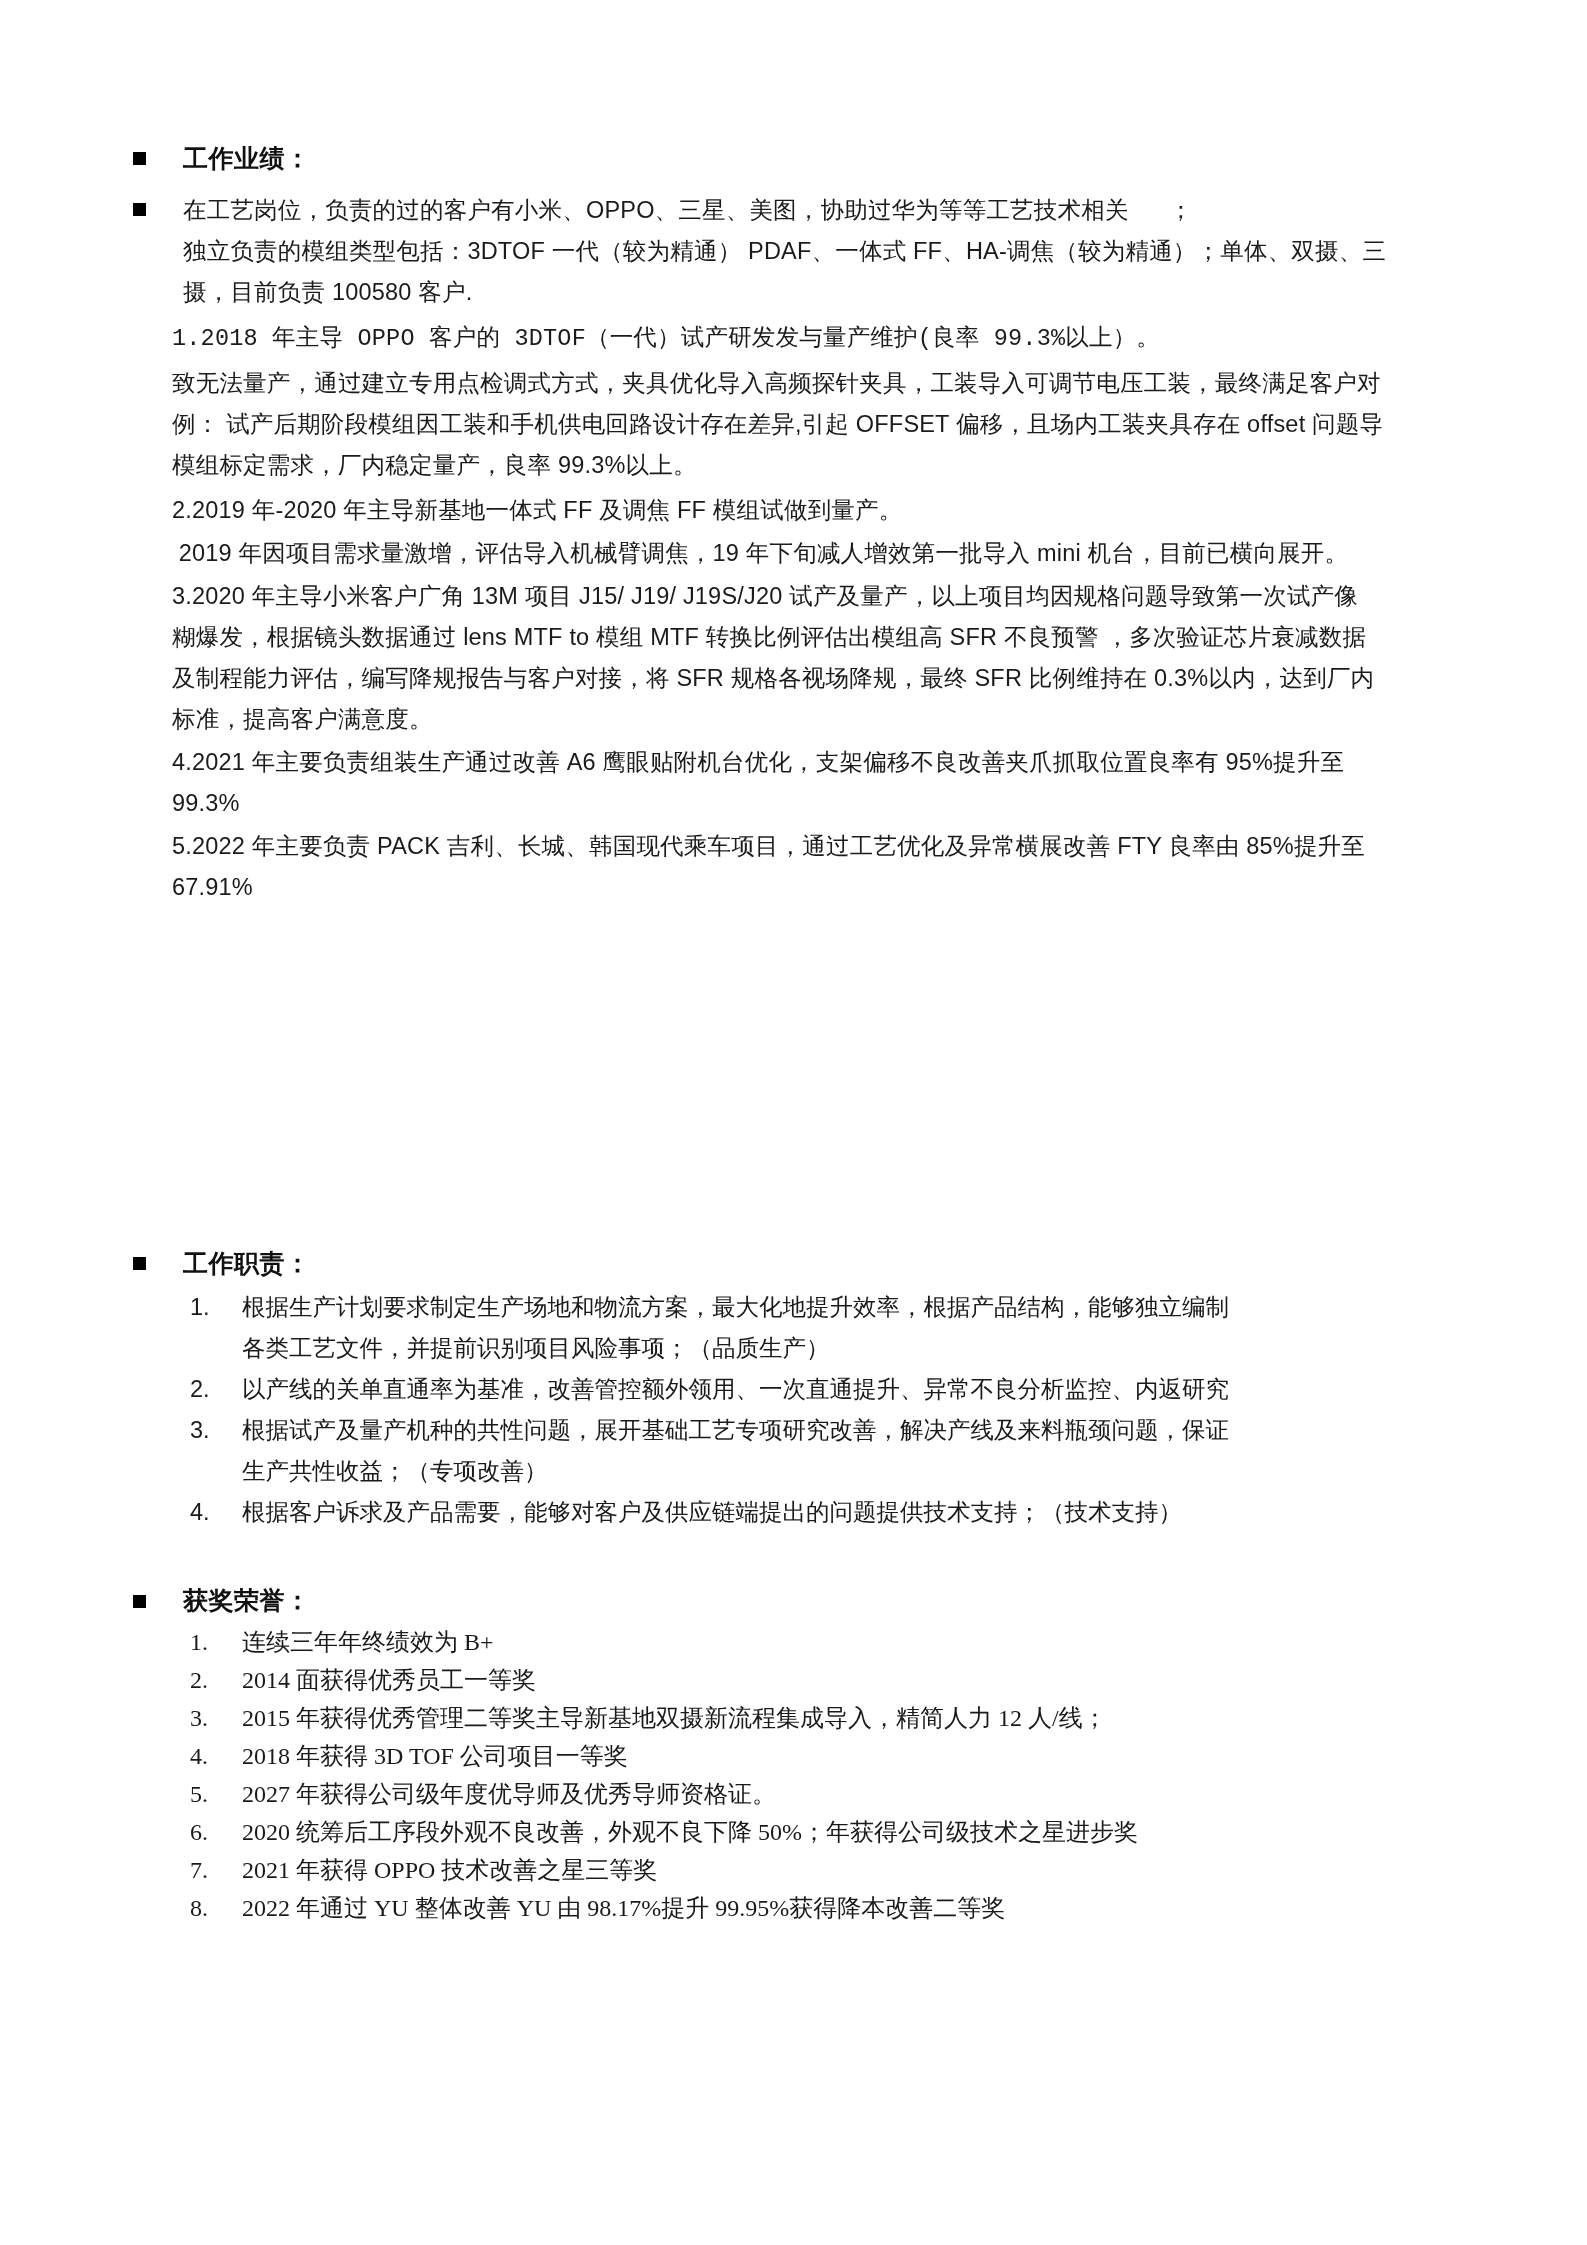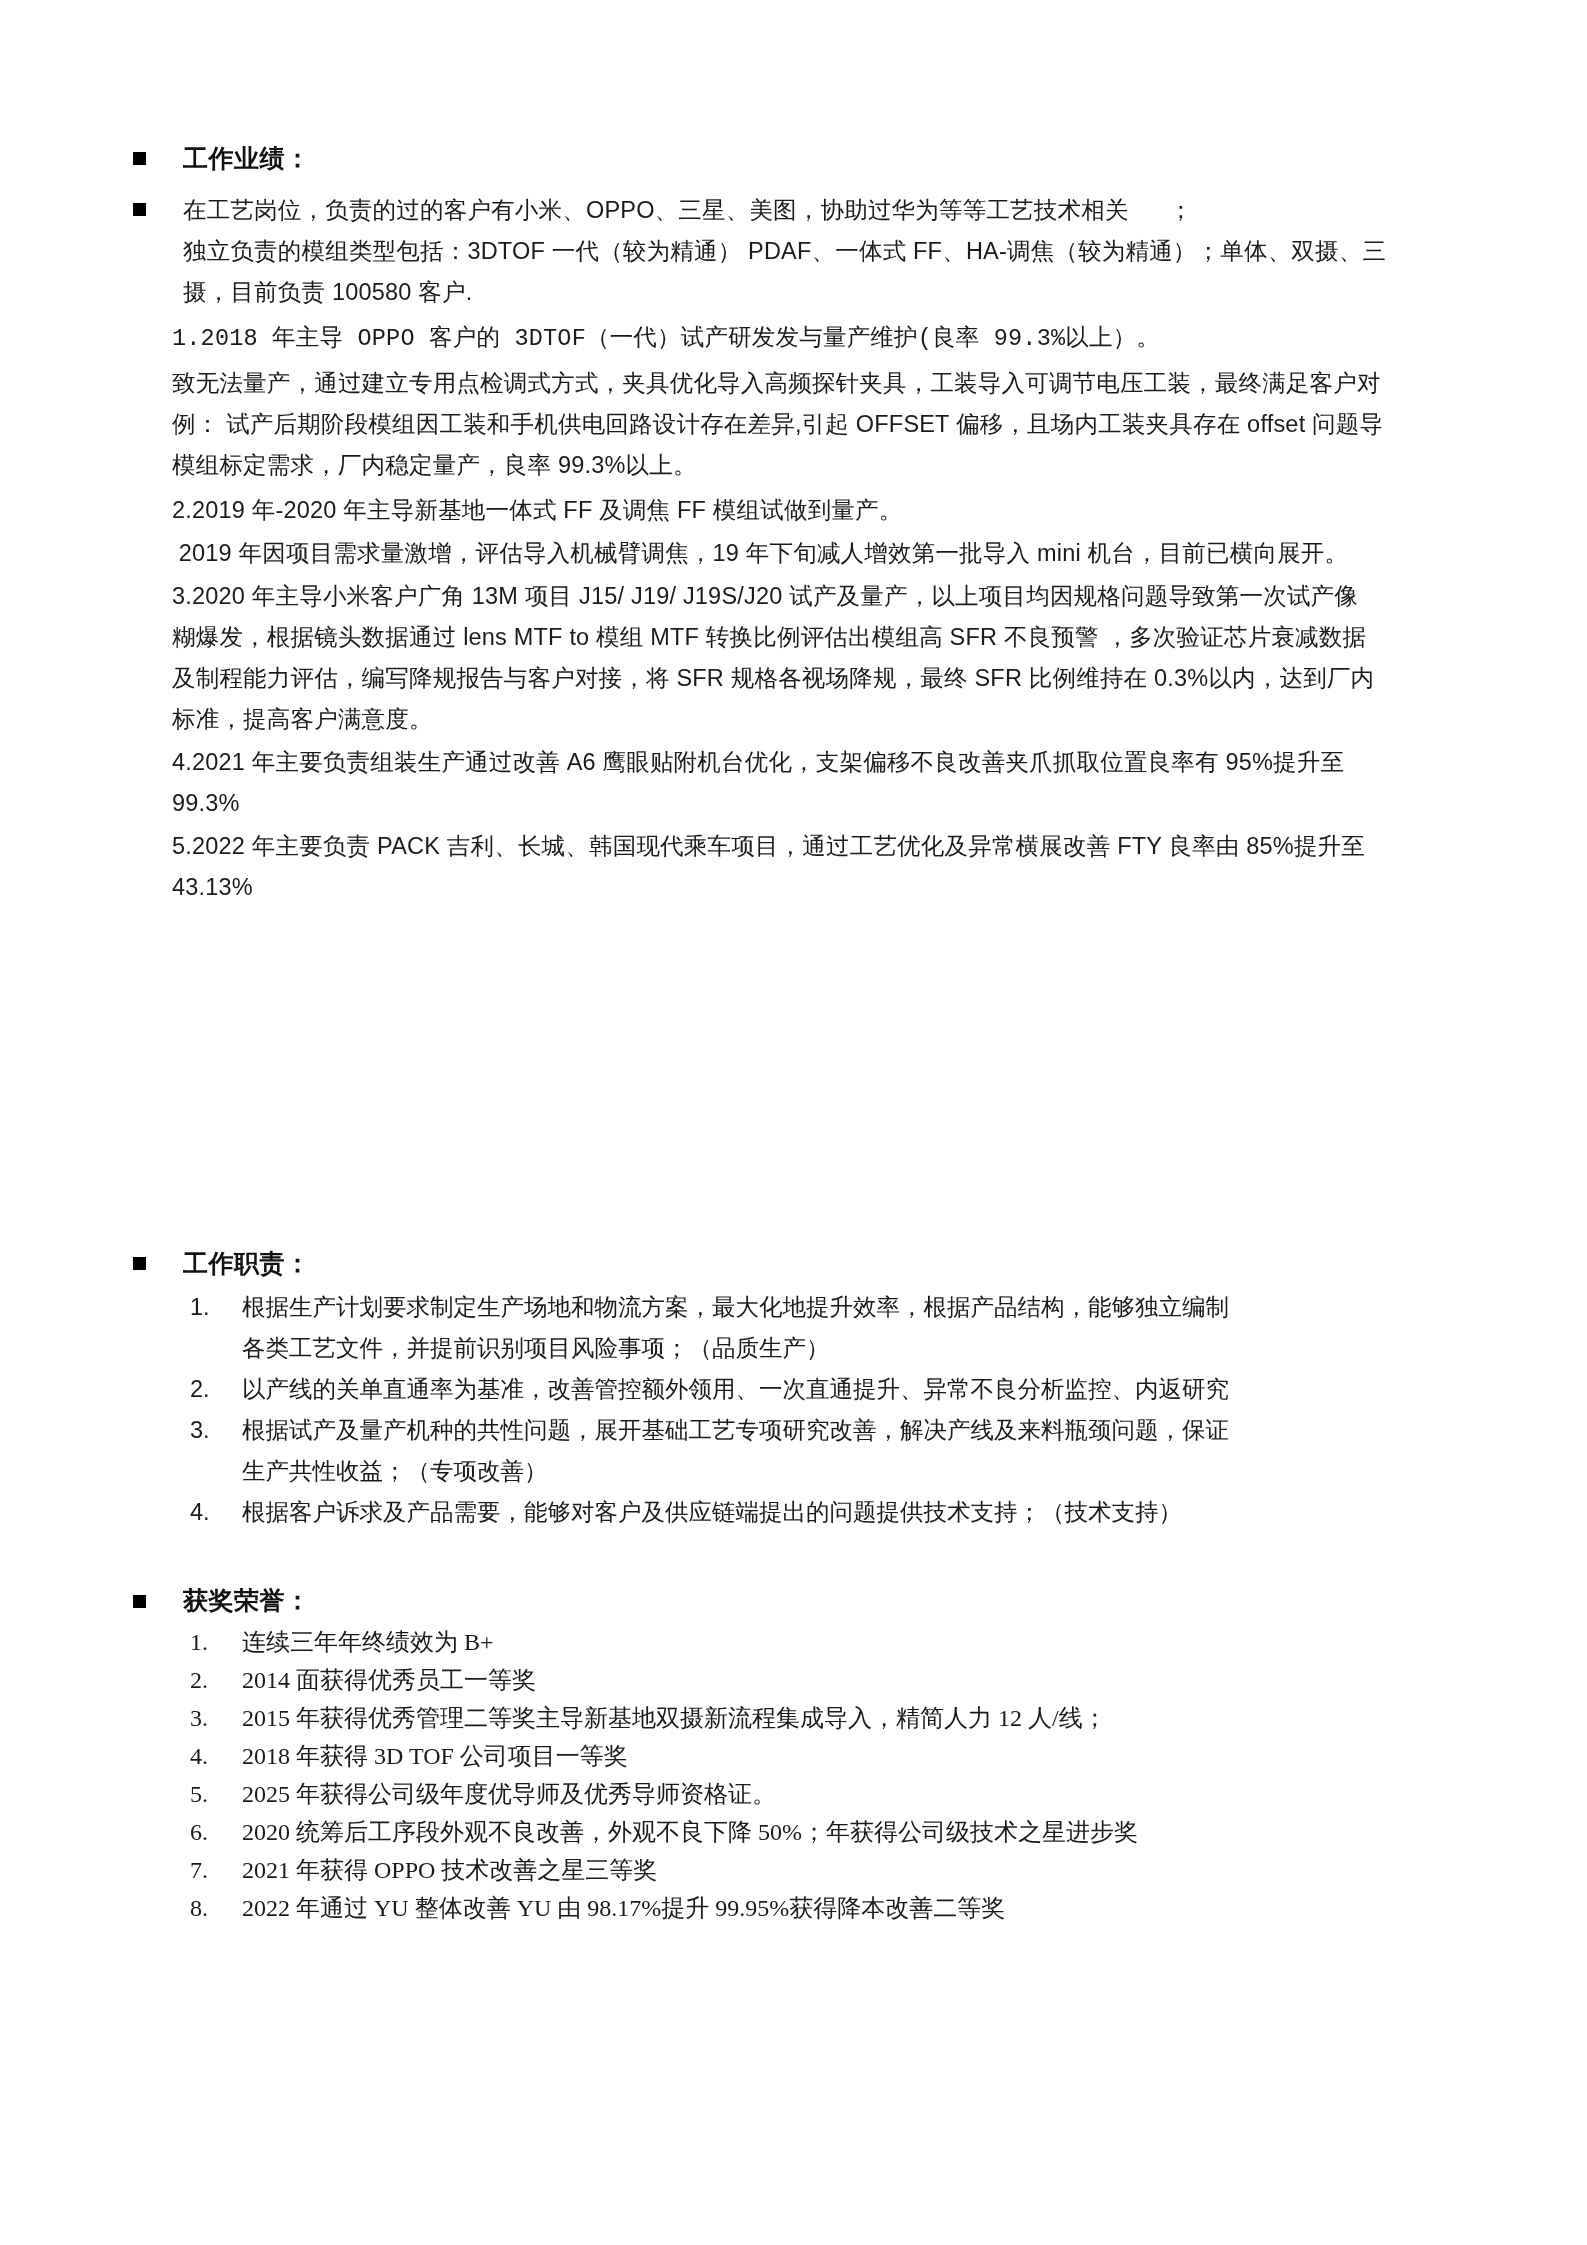--- a/index.html
+++ b/index.html
@@ -169,21 +169,21 @@
       <div class="ln">标准，提高客户满意度。</div>
     </div>
 
     <div class="para-block" style="margin-top:2px;">
       <div class="ln">4.2021 年主要负责组装生产通过改善 A6 鹰眼贴附机台优化，支架偏移不良改善夹爪抓取位置良率有 95%提升至</div>
       <div class="ln">99.3%</div>
     </div>
 
     <div class="para-block" style="margin-top:2px;">
       <div class="ln">5.2022 年主要负责 PACK 吉利、长城、韩国现代乘车项目，通过工艺优化及异常横展改善 FTY 良率由 85%提升至</div>
-      <div class="ln">43.13%</div>
+      <div class="ln">67.91%</div>
     </div>
 
   </div>
 
   <div class="section" style="top:1245px;">
 
     <div class="bullet-head">
       <span class="sq"></span>
       <span class="head-text">工作职责：</span>
     </div>
@@ -233,21 +233,21 @@
       <div class="oitem">
         <span class="onum">3.</span>
         <span class="otext">2015 年获得优秀管理二等奖主导新基地双摄新流程集成导入，精简人力 12 人/线；</span>
       </div>
       <div class="oitem">
         <span class="onum">4.</span>
         <span class="otext">2018 年获得 3D TOF 公司项目一等奖</span>
       </div>
       <div class="oitem">
         <span class="onum">5.</span>
-        <span class="otext">2025 年获得公司级年度优导师及优秀导师资格证。</span>
+        <span class="otext">2027 年获得公司级年度优导师及优秀导师资格证。</span>
       </div>
       <div class="oitem">
         <span class="onum">6.</span>
         <span class="otext">2020 统筹后工序段外观不良改善，外观不良下降 50%；年获得公司级技术之星进步奖</span>
       </div>
       <div class="oitem">
         <span class="onum">7.</span>
         <span class="otext">2021 年获得 OPPO 技术改善之星三等奖</span>
       </div>
       <div class="oitem">

